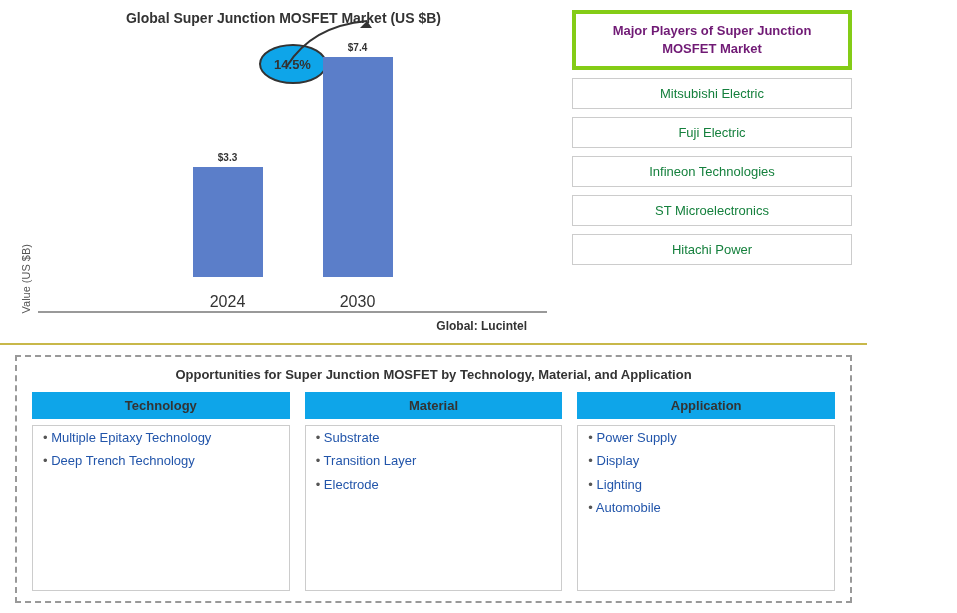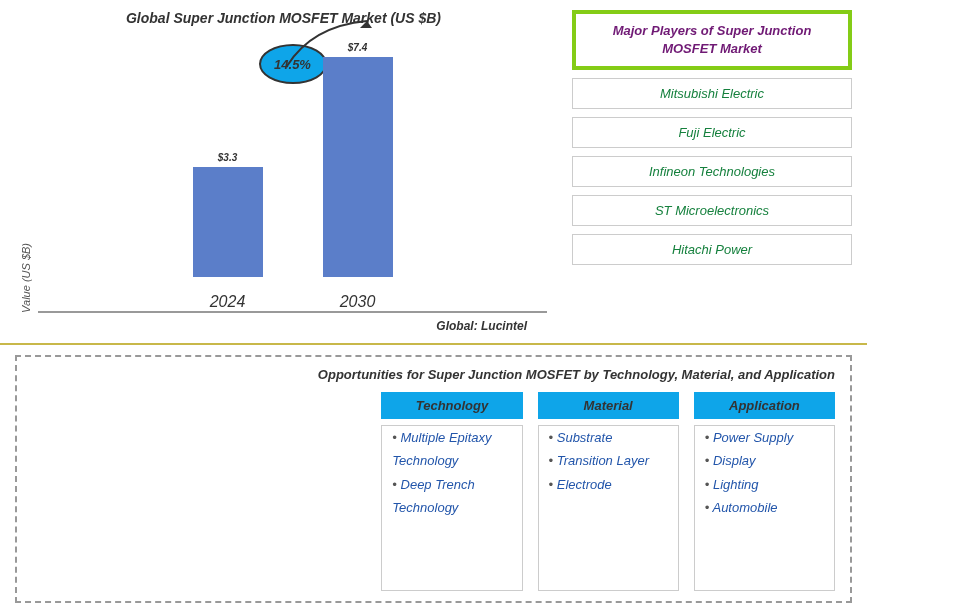--- a/index.html
+++ b/index.html
@@ -9,21 +9,20 @@
       width: 957px;
       height: 613px;
       overflow: hidden;
       font-size: 13px;
     }
     .page {
       width: 867px;
       height: 613px;
       display: flex;
       flex-direction: column;
-      font-style: italic;
     }
     
     .top-section {
       display: flex;
       flex-direction: row;
       height: 345px;
       border-bottom: 2px solid #c8b84a;
     }
     
     .chart-area {
@@ -149,21 +148,20 @@
     .bottom-section {
       flex: 1;
       padding: 10px 15px;
     }
     .opportunities-box {
       border: 2px dashed #999;
       padding: 10px 15px;
       height: 100%;
       display: flex;
       flex-direction: column;
-      align-items: flex-end;
     }
     .opportunities-title {
       text-align: center;
       font-weight: bold;
       font-size: 13px;
       color: #333;
       margin-bottom: 10px;
     }
     .columns-container {
       display: flex;

